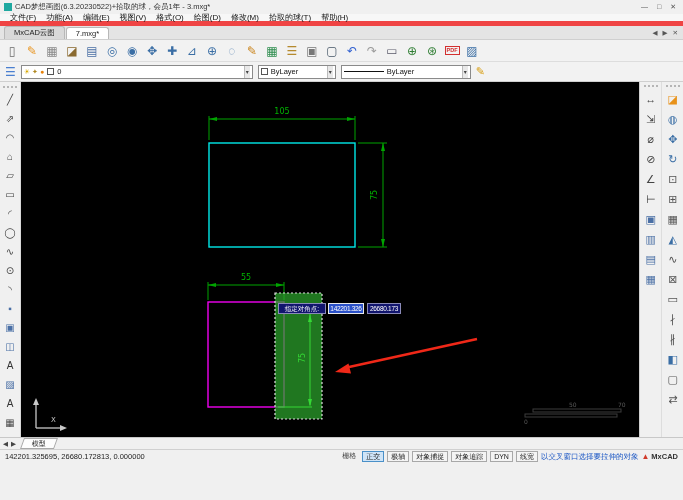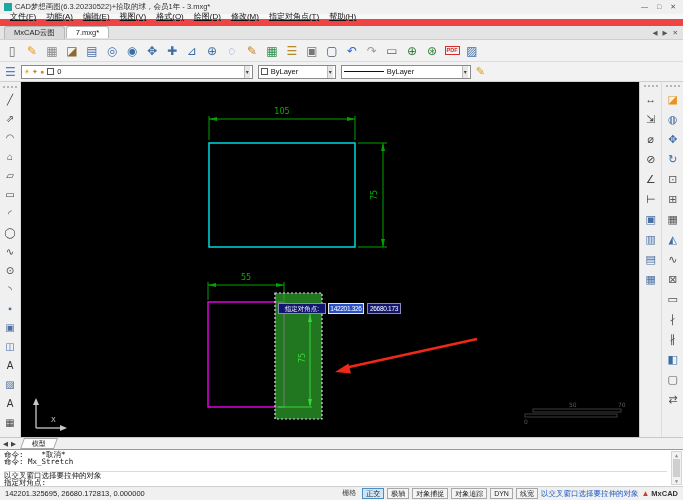--- a/index.html
+++ b/index.html
@@ -6,21 +6,21 @@
   html,body { width: 683px; height: 500px; }
   body { font-family: "Liberation Sans", "DejaVu Sans", sans-serif; background: #fff; overflow: hidden; }
   .app { width: 683px; height: 500px; display: flex; flex-direction: column; background: #f0f0f0; }
 
   
   .titlebar { height: 14px; background: #f0f0f0; display: flex; align-items: center; padding: 0 4px; font-size: 7.5px; color: #333; }
   .app-icon { width: 8px; height: 8px; background: #1fa8a0; margin-right: 3px; flex: none; }
   .win-controls { margin-left: auto; display: flex; gap: 9px; font-size: 7px; color: #555; padding-right: 3px; }
 
   
-  .menubar { height: 12px; background: #f7f7f7; border-bottom: 7px solid #ef4444; display: flex; align-items: center; padding-left: 5px; font-size: 8px; color: #111; text-decoration: underline; }
+  .menubar { height: 12px; background: #f7f7f7; border-bottom: 5px solid #ef4444; display: flex; align-items: center; padding-left: 5px; font-size: 8px; color: #111; }
   .menu-item { padding: 0 5px; white-space: nowrap; }
 
   
   .tabbar { height: 14px; background: #e4e4e4; border-bottom: 1px solid #cfcfcf; display: flex; align-items: flex-end; padding-left: 4px; }
   .doc-tab { font-size: 7.5px; padding: 1px 9px; border: 1px solid #b8b8b8; border-bottom: none; background: #d9d9d9; border-radius: 3px 3px 0 0; margin-right: 1px; color: #222; }
   .doc-tab.active { background: #fff; }
   .tab-nav { margin-left: auto; display: flex; gap: 5px; font-size: 6.5px; color: #555; padding: 0 5px 2px 0; }
 
   
   .toolbar { height: 22px; background: #f2f2f2; border-bottom: 1px solid #dddddd; display: flex; align-items: center; padding-left: 2px; }
@@ -102,26 +102,26 @@
   </div>
 
   <div class="menubar" id="menubar">
       <span class="menu-item">文件(F)</span>
       <span class="menu-item">功能(A)</span>
       <span class="menu-item">编辑(E)</span>
       <span class="menu-item">视图(V)</span>
       <span class="menu-item">格式(O)</span>
       <span class="menu-item">绘图(D)</span>
       <span class="menu-item">修改(M)</span>
-      <span class="menu-item">指定对角点(T)</span>
+      <span class="menu-item">拾取的球(T)</span>
       <span class="menu-item">帮助(H)</span>
     </div>
 
   <div class="tabbar">
-    <span id="doc-tabs" style="display:flex;align-items:flex-start;">
+    <span id="doc-tabs" style="display:flex;align-items:flex-end;">
         <span class="doc-tab">MxCAD云图</span>
         <span class="doc-tab active">7.mxg*</span>
       </span>
     <div class="tab-nav" id="tab-nav">
         <span>◀</span>
         <span>▶</span>
         <span>✕</span>
       </div>
   </div>
 
@@ -447,32 +447,20 @@
   <div class="model-strip">
     <div class="strip-nav">
       <span>◀</span>
       <span>▶</span>
     </div>
     <div class="model-tab">
       <span>模型</span>
     </div>
   </div>
 
-  <div class="command-area" id="command-area">
-    <div class="cmd-line">命令:    *取消*</div>
-      <div class="cmd-line">命令: Mx_Stretch</div>
-      <div class="cmd-line cmd-sep"></div>
-      <div class="cmd-line">以交叉窗口选择要拉伸的对象</div>
-      <div class="cmd-line">指定对角点:</div>
-      <div class="cmd-scroll">
-      <span>▲</span>
-      <div class="cmd-thumb"></div>
-      <span>▼</span>
-    </div>
-  </div>
 
   <div class="statusbar">
     <span class="coords">142201.325695,  26680.172813,  0.000000</span>
     <div class="spacer"></div>
     <span id="status-toggles" style="display:flex;gap:3px;align-items:center;">
         <span class="toggle flat">栅格</span>
         <span class="toggle active">正交</span>
         <span class="toggle">极轴</span>
         <span class="toggle">对象捕捉</span>
         <span class="toggle">对象追踪</span>

